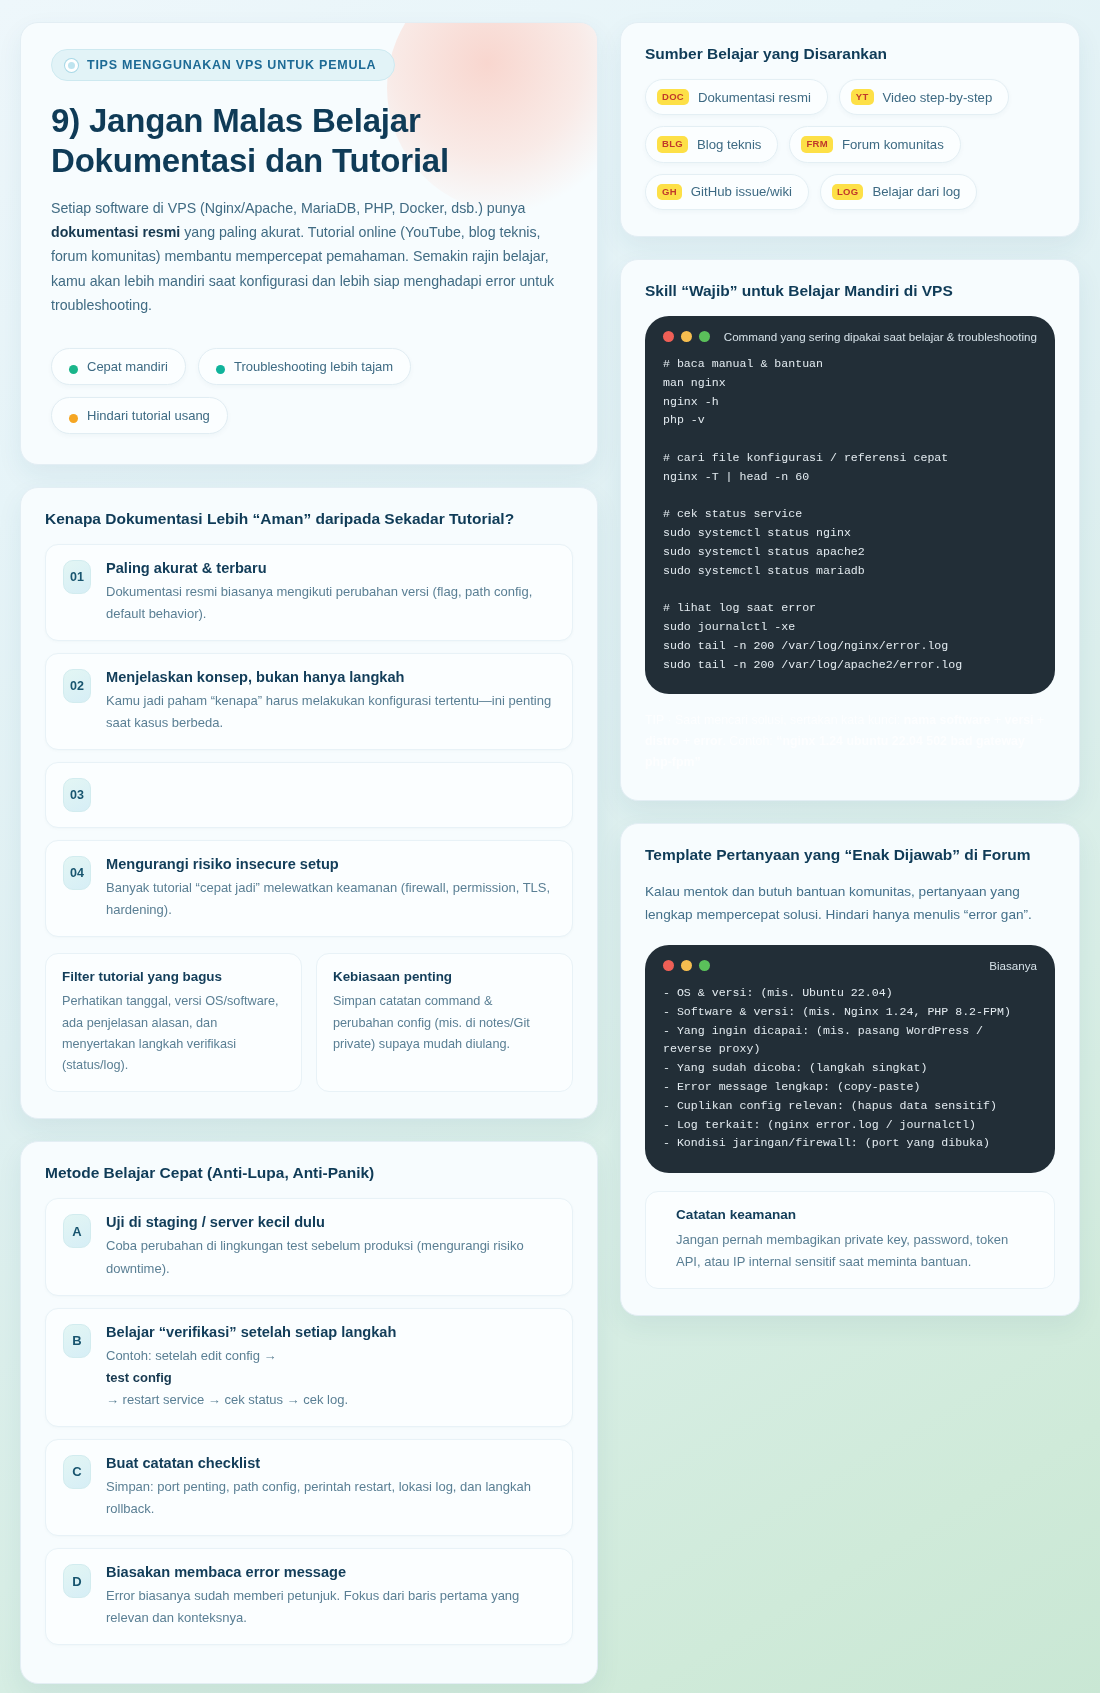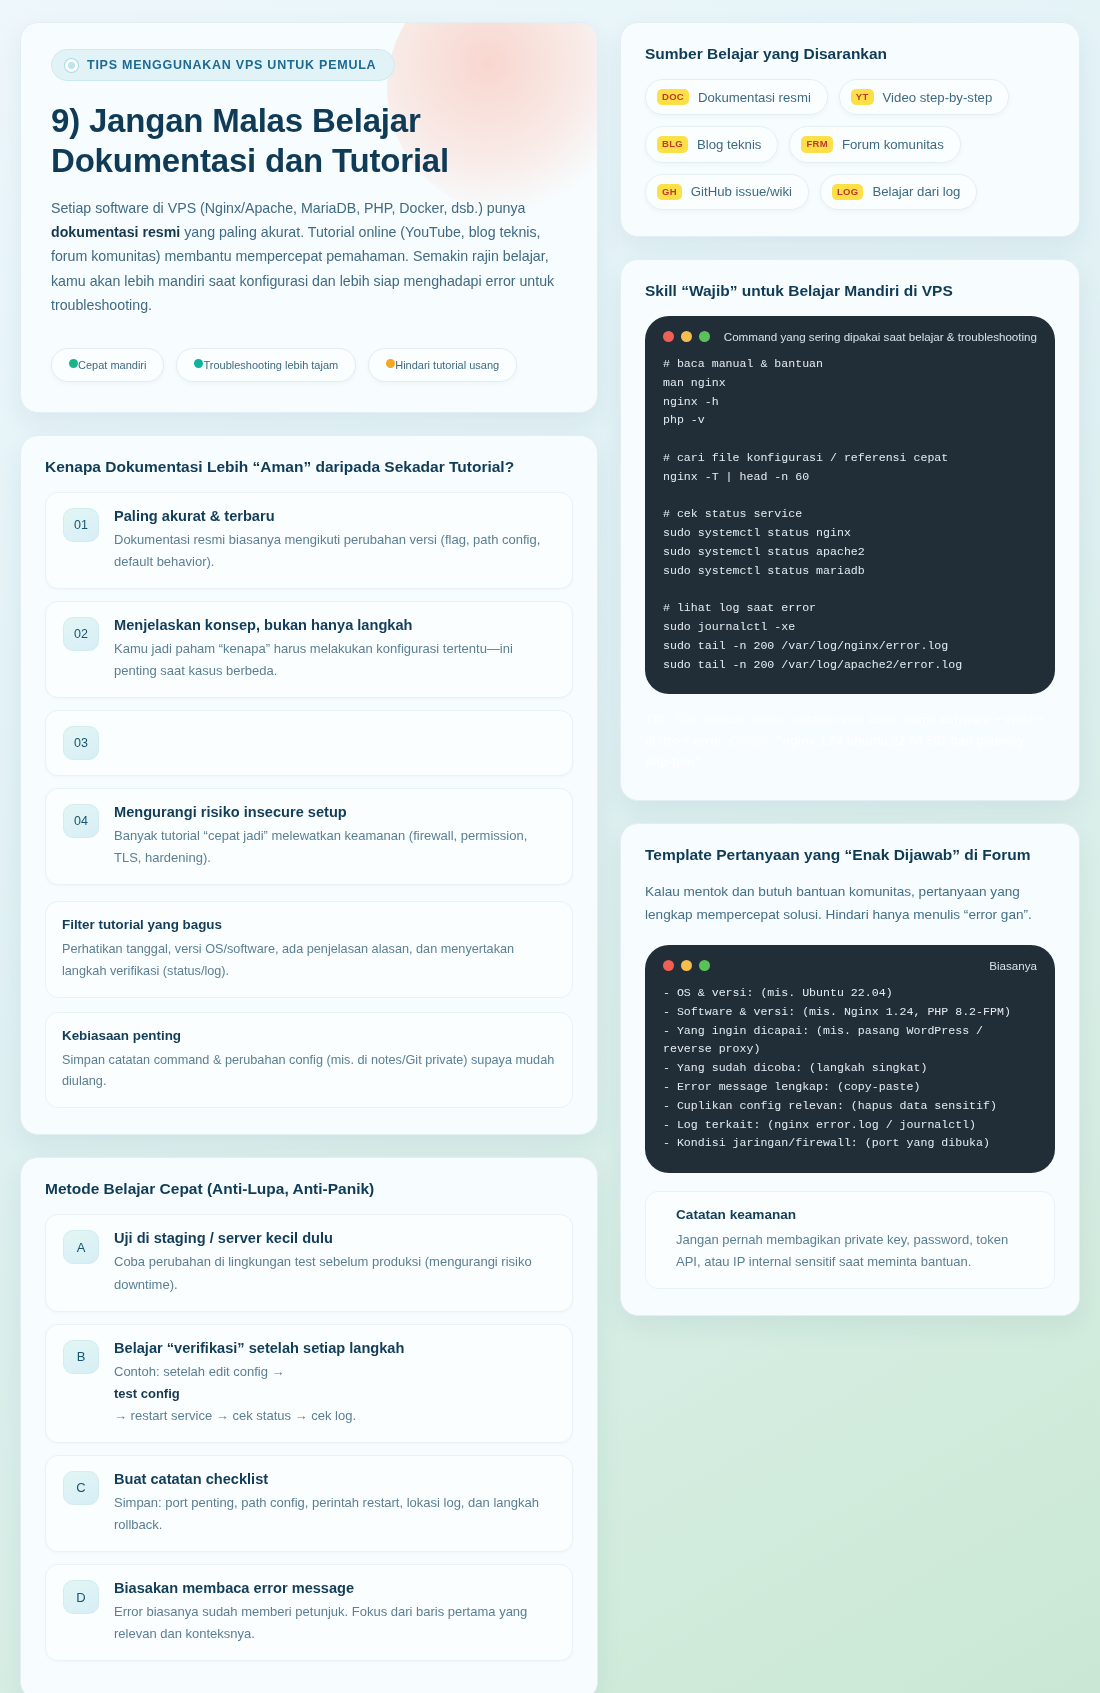--- a/index.html
+++ b/index.html
@@ -51,24 +51,24 @@
     color: #0f3b57; margin: 20px 0 14px 0; letter-spacing: -0.2px;
     position: relative; z-index: 2; max-width: 430px;
   }
   .hero-desc {
     font-size: 14.2px; line-height: 1.72; color: #406b83;
     max-width: 540px; position: relative; z-index: 2;
   }
   .hero-desc b { color: #16384f; font-weight: bold; }
   .chips { display: flex; gap: 12px; margin-top: 30px; flex-wrap: wrap; position: relative; z-index: 2; }
   .chip {
-    display: inline-flex; align-items: flex-start; 
+    display: inline-flex; align-items: flex-end; gap: 9px;
     background: #fbfeff; border: 1px solid #e1edf3;
     border-radius: 999px; padding: 10px 17px;
-    font-size: 11px; color: #3d6a83;
+    font-size: 13px; color: #3d6a83;
     box-shadow: 0 2px 5px rgba(28,80,110,0.04);
   }
   .dot { width: 9px; height: 9px; border-radius: 50%; flex: none; }
 
   
   .sources { padding: 22px 24px 26px 24px; }
   .sources h2 { font-size: 15.5px; font-weight: bold; color: #0f3b57; margin-bottom: 16px; }
   .src-list { display: flex; flex-wrap: wrap; gap: 11px; }
   .src-pill {
     display: inline-flex; align-items: center; gap: 9px;
@@ -89,32 +89,32 @@
   .sec h2 { font-size: 15.5px; font-weight: bold; color: #0f3b57; margin-bottom: 16px; }
   .sec p.lead { font-size: 13.6px; line-height: 1.75; color: #44708a; margin-bottom: 18px; }
 
   .item {
     display: flex; gap: 15px;
     background: #fbfeff; border: 1px solid #e8f2f7;
     border-radius: 13px; padding: 15px 17px; margin-bottom: 12px;
     box-shadow: 0 1px 3px rgba(28,80,110,0.03);
   }
   .badge {
-    flex: none; width: 36px; height: 34px; border-radius: 10px;
+    flex: none; width: 28px; height: 34px; border-radius: 10px;
     background: linear-gradient(150deg,#e3f6f4,#d6eef6);
     border: 1px solid #d2ecef;
     display: flex; align-items: center; justify-content: center;
-    font-size: 12.5px; font-weight: normal; color: #18556f;
+    font-size: 12.5px; font-weight: bold; color: #18556f;
   }
   .badge.alpha { font-size: 13px; }
   .item-body h3 { font-size: 14.6px; font-weight: bold; color: #123d59; margin-bottom: 5px; }
   .item-body p { font-size: 13px; line-height: 1.7; color: #5a7f94; }
   .item-body p b { color: #16384f; font-weight: bold; }
 
-  .mini-row { display: flex; gap: 14px; margin-top: 16px; flex-direction: column; }
+  .mini-row { display: flex; gap: 14px; margin-top: 16px; }
   .mini {
     flex: 1; background: #fbfeff; border: 1px solid #e8f2f7;
     border-radius: 13px; padding: 15px 16px;
   }
   .mini h4 { font-size: 13.4px; font-weight: bold; color: #123d59; margin-bottom: 7px; }
   .mini p { font-size: 12.7px; line-height: 1.68; color: #5a7f94; }
 
   
   .term {
     background: #222e37; border-radius: 24px;

